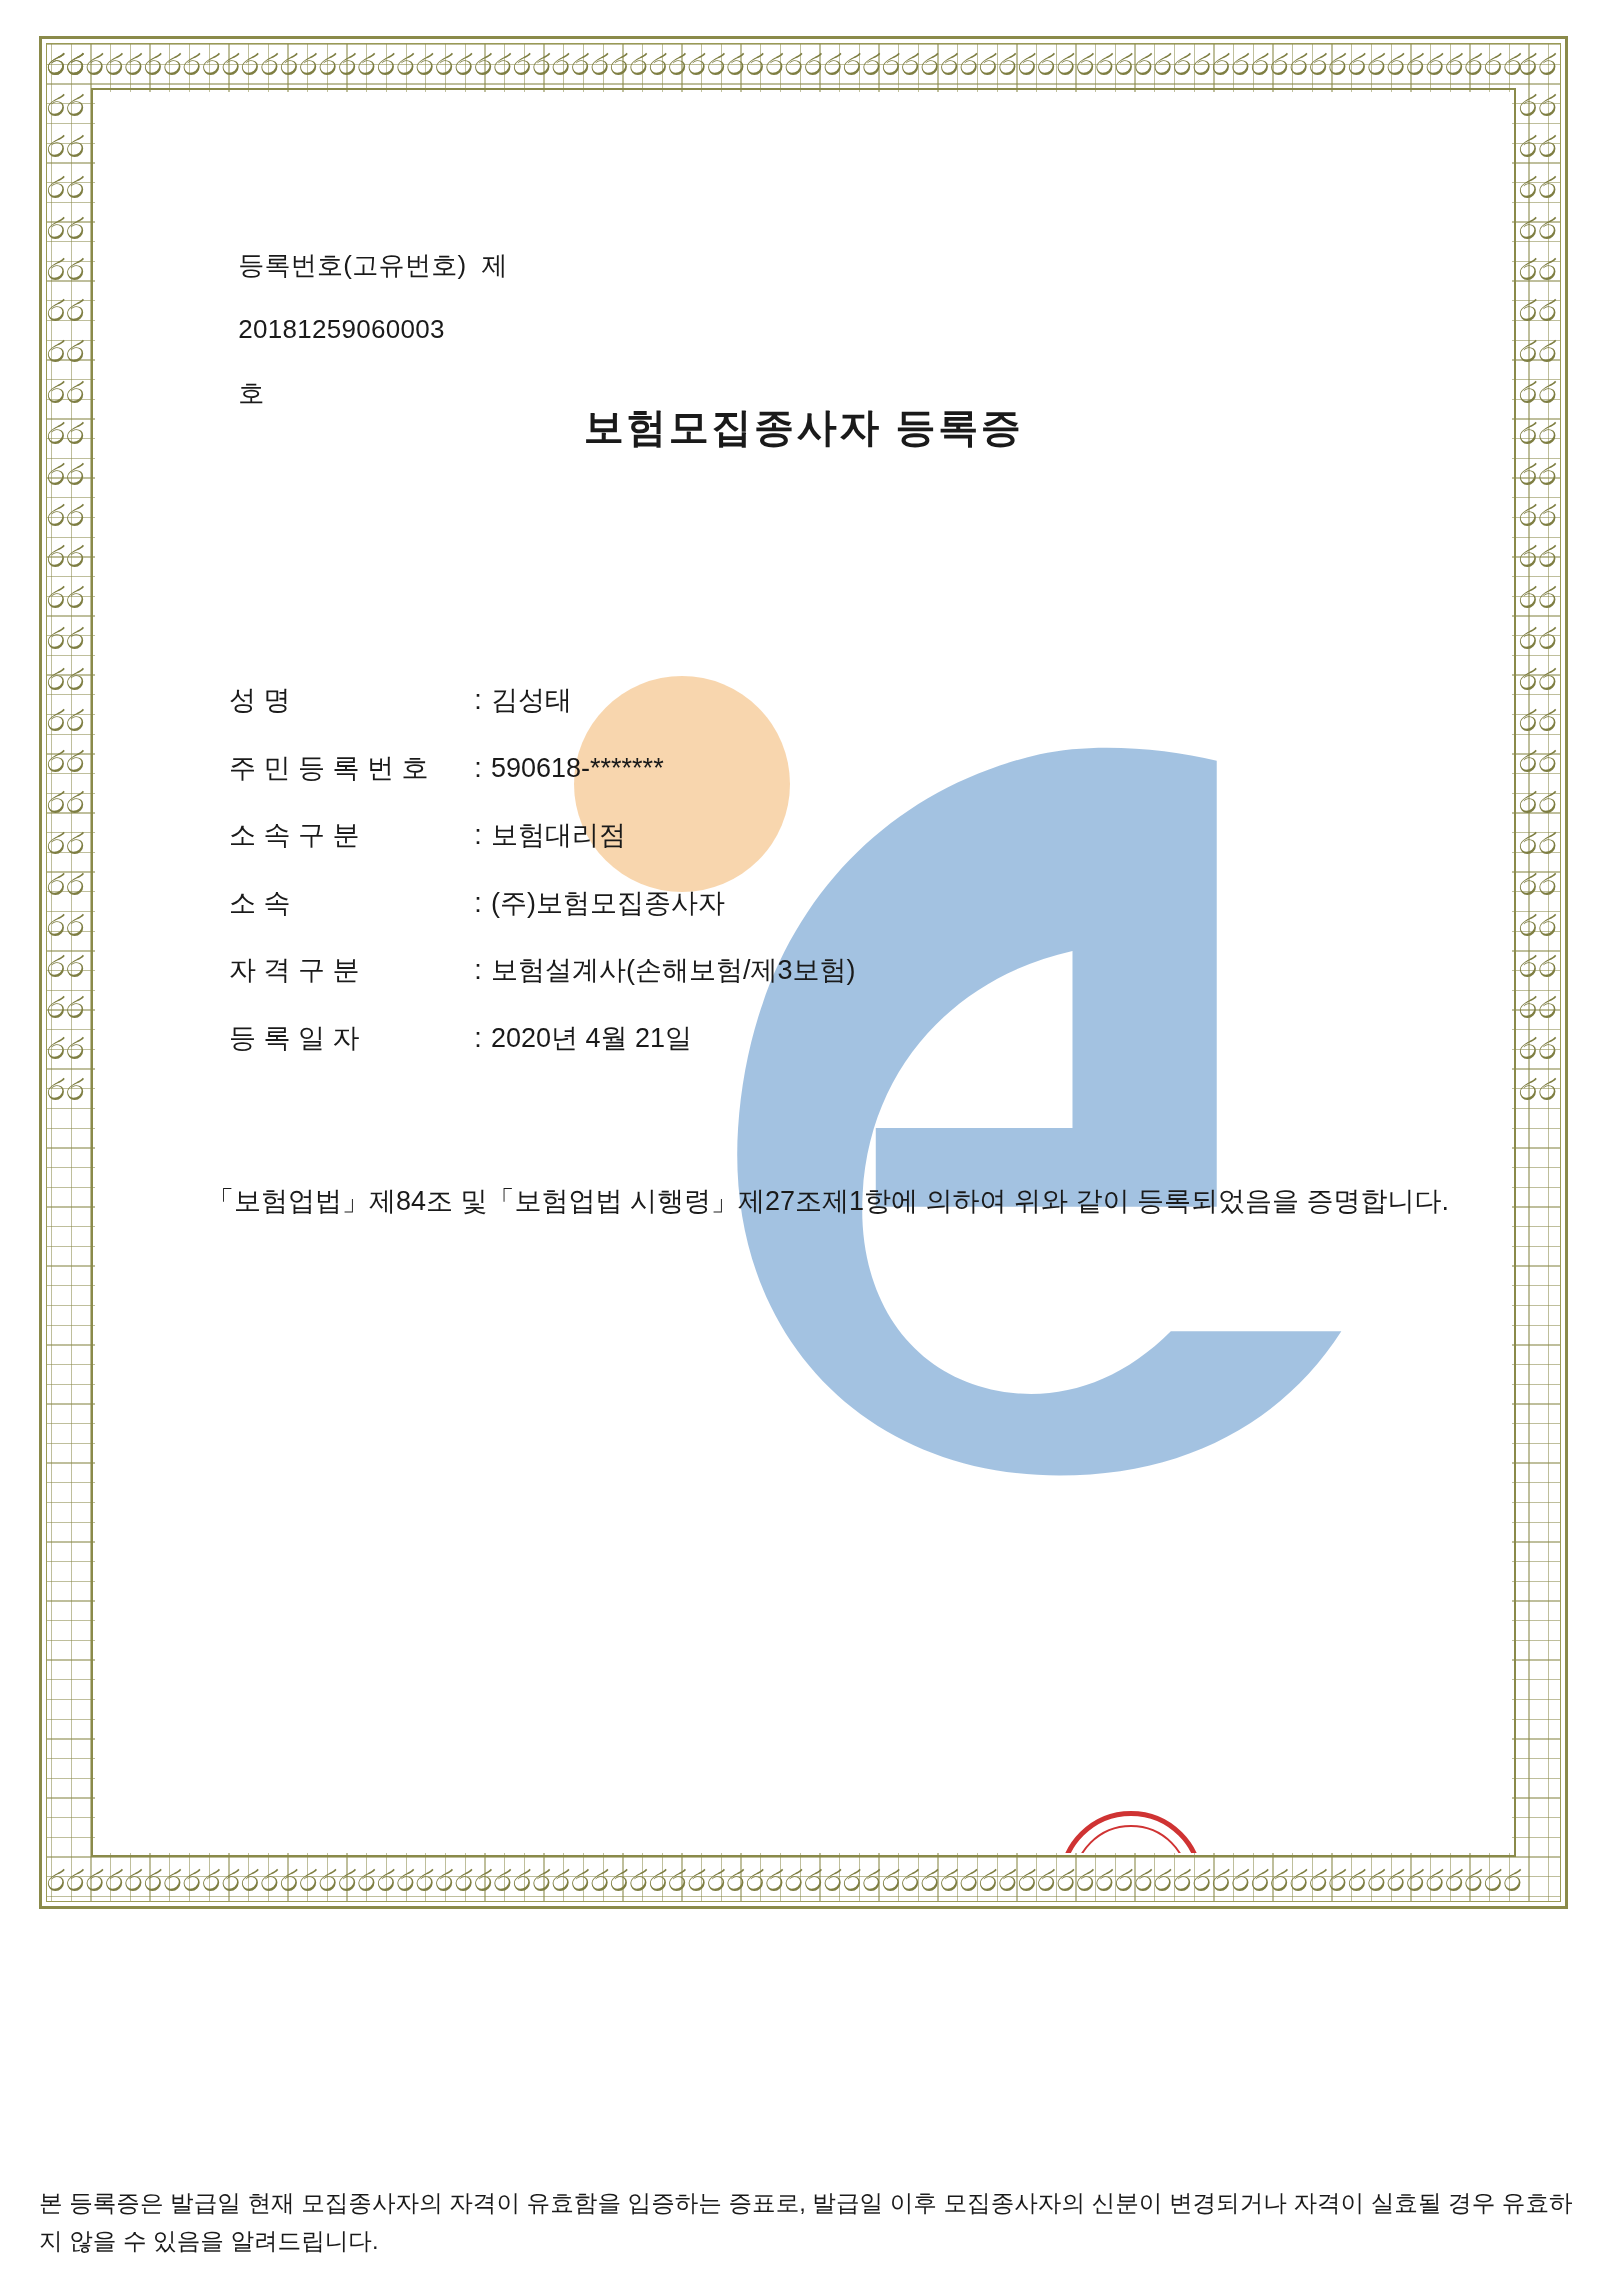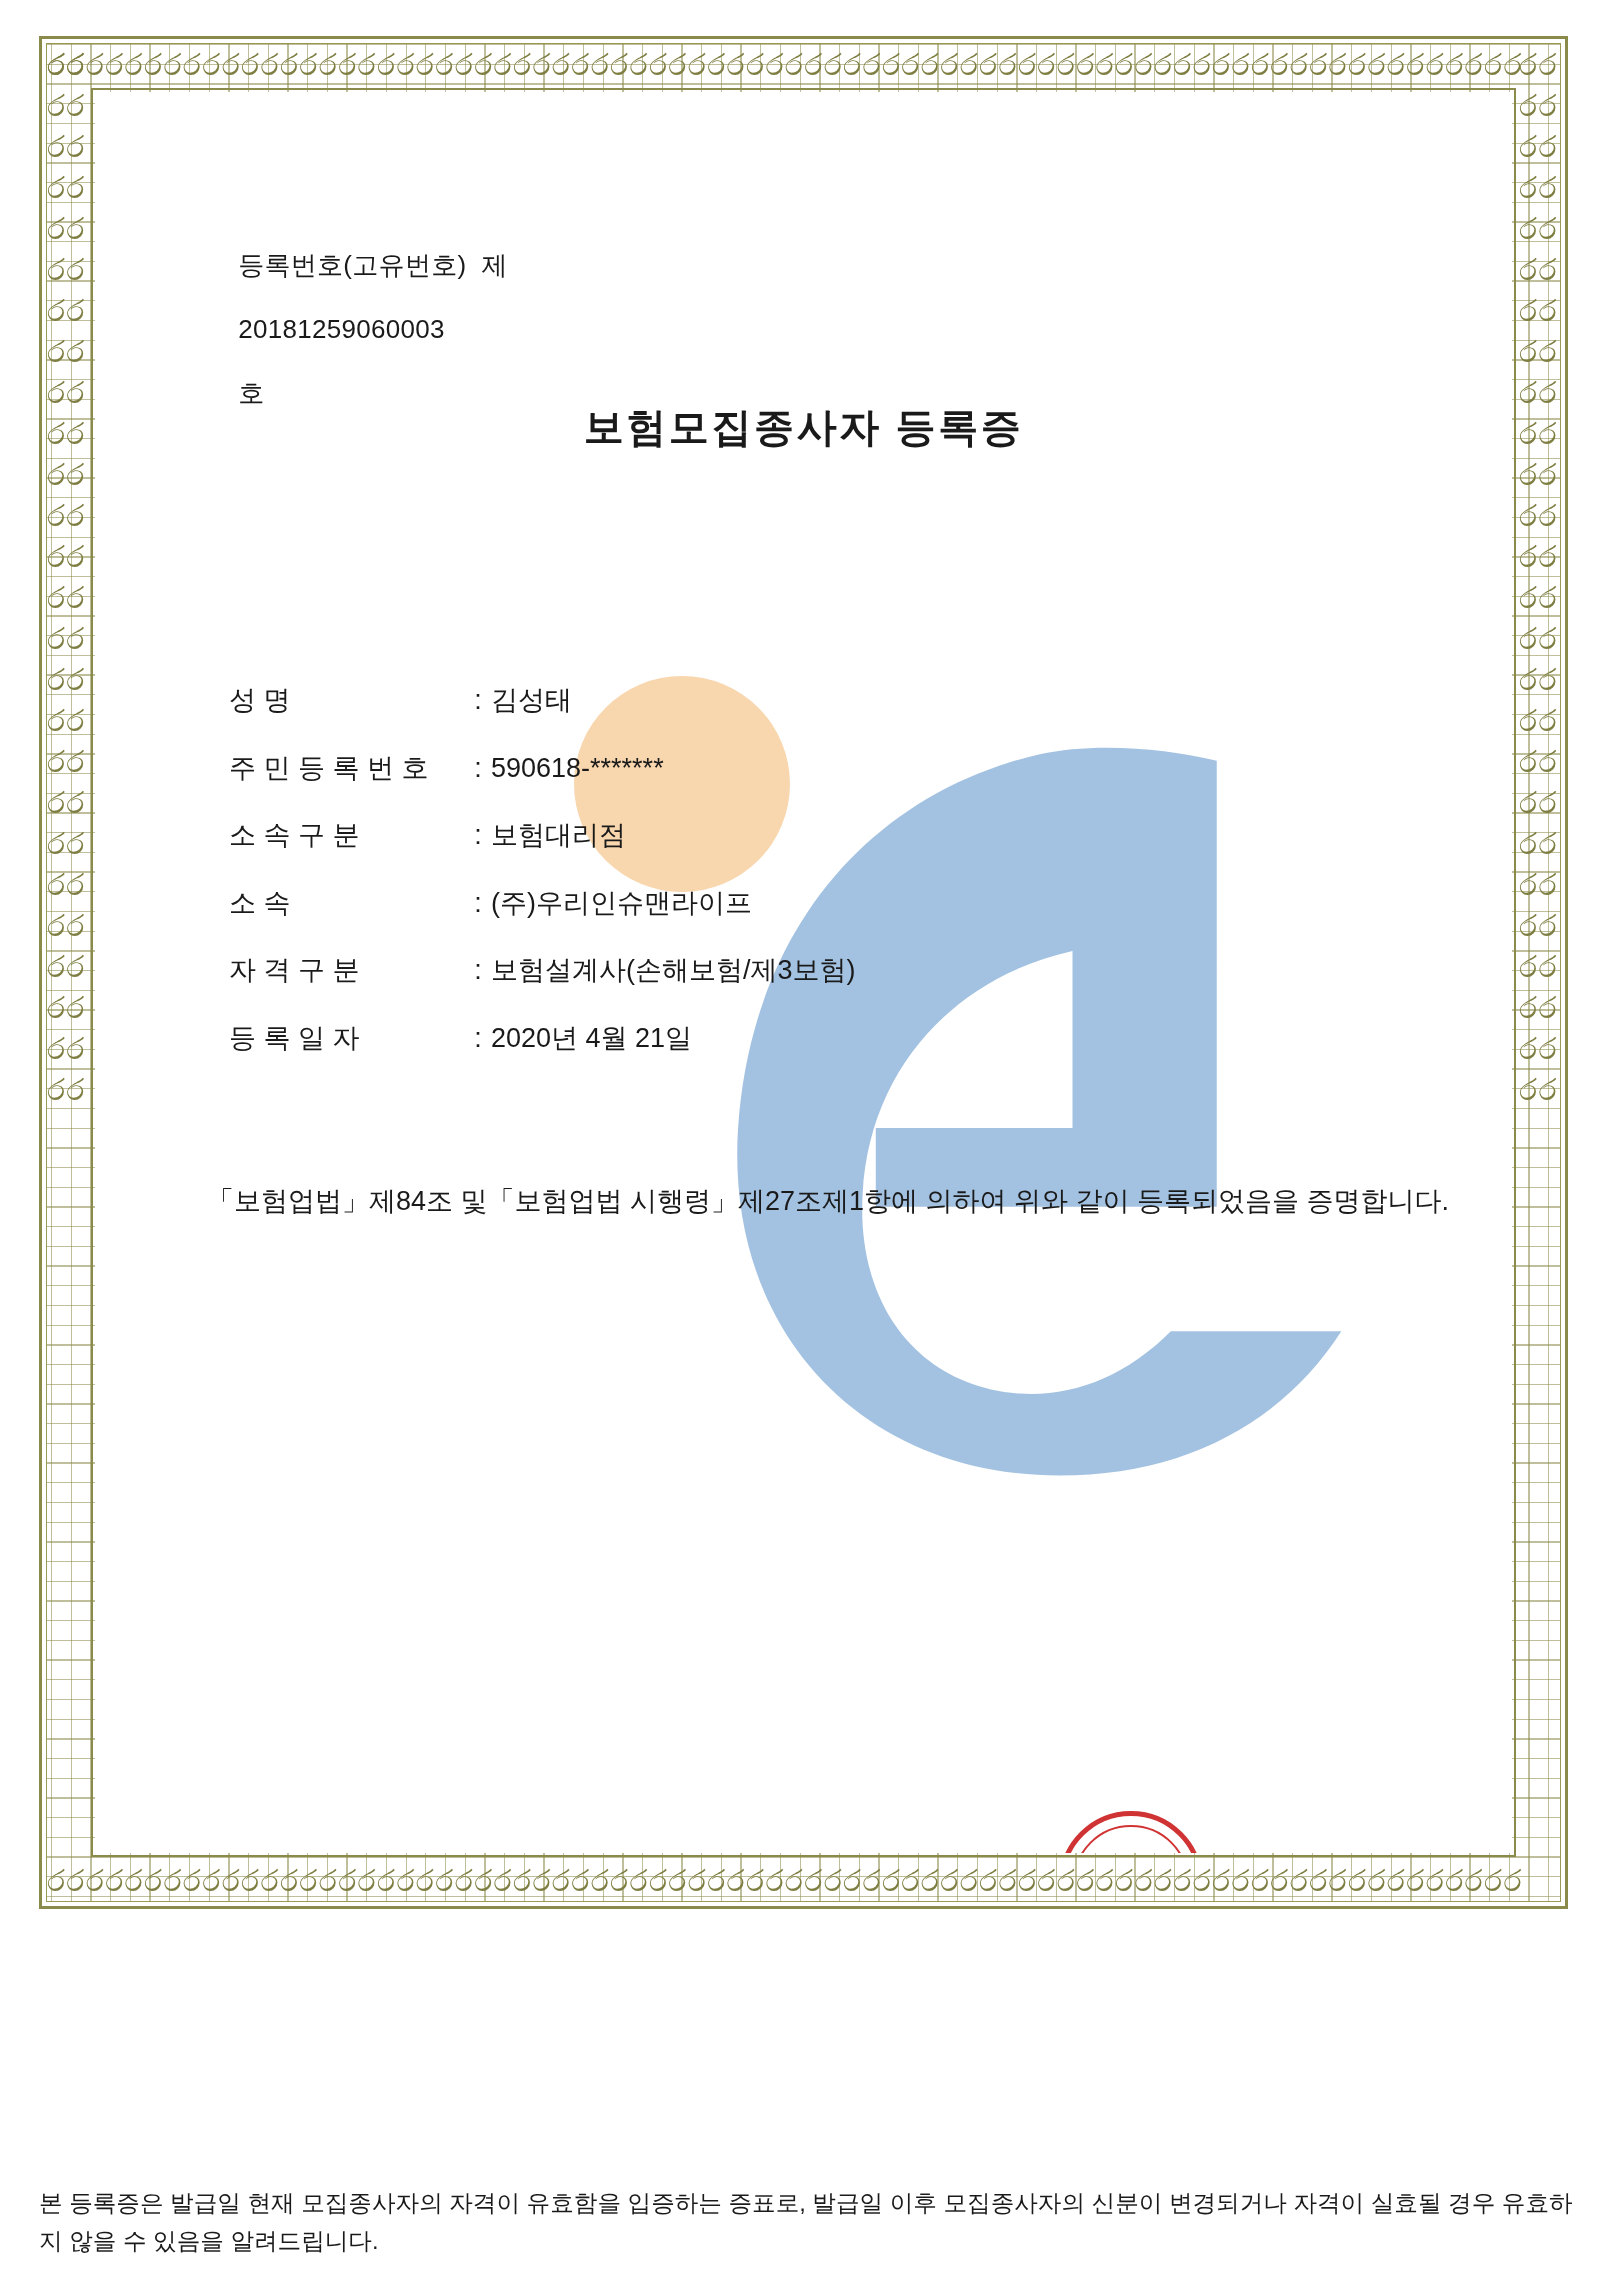--- a/index.html
+++ b/index.html
@@ -277,21 +277,21 @@
 
       <div class="field-row">
         <span class="field-label">소 속 구 분</span>
         <span class="field-colon">:</span>
         <span class="field-value">보험대리점</span>
       </div>
 
       <div class="field-row">
         <span class="field-label">소          속</span>
         <span class="field-colon">:</span>
-        <span class="field-value">(주)우리인슈맨라이프</span>
+        <span class="field-value">(주)보험모집종사자</span>
       </div>
 
       <div class="field-row">
         <span class="field-label">자 격 구 분</span>
         <span class="field-colon">:</span>
         <span class="field-value">보험설계사(손해보험/제3보험)</span>
       </div>
 
       <div class="field-row">
         <span class="field-label">등 록 일 자</span>

